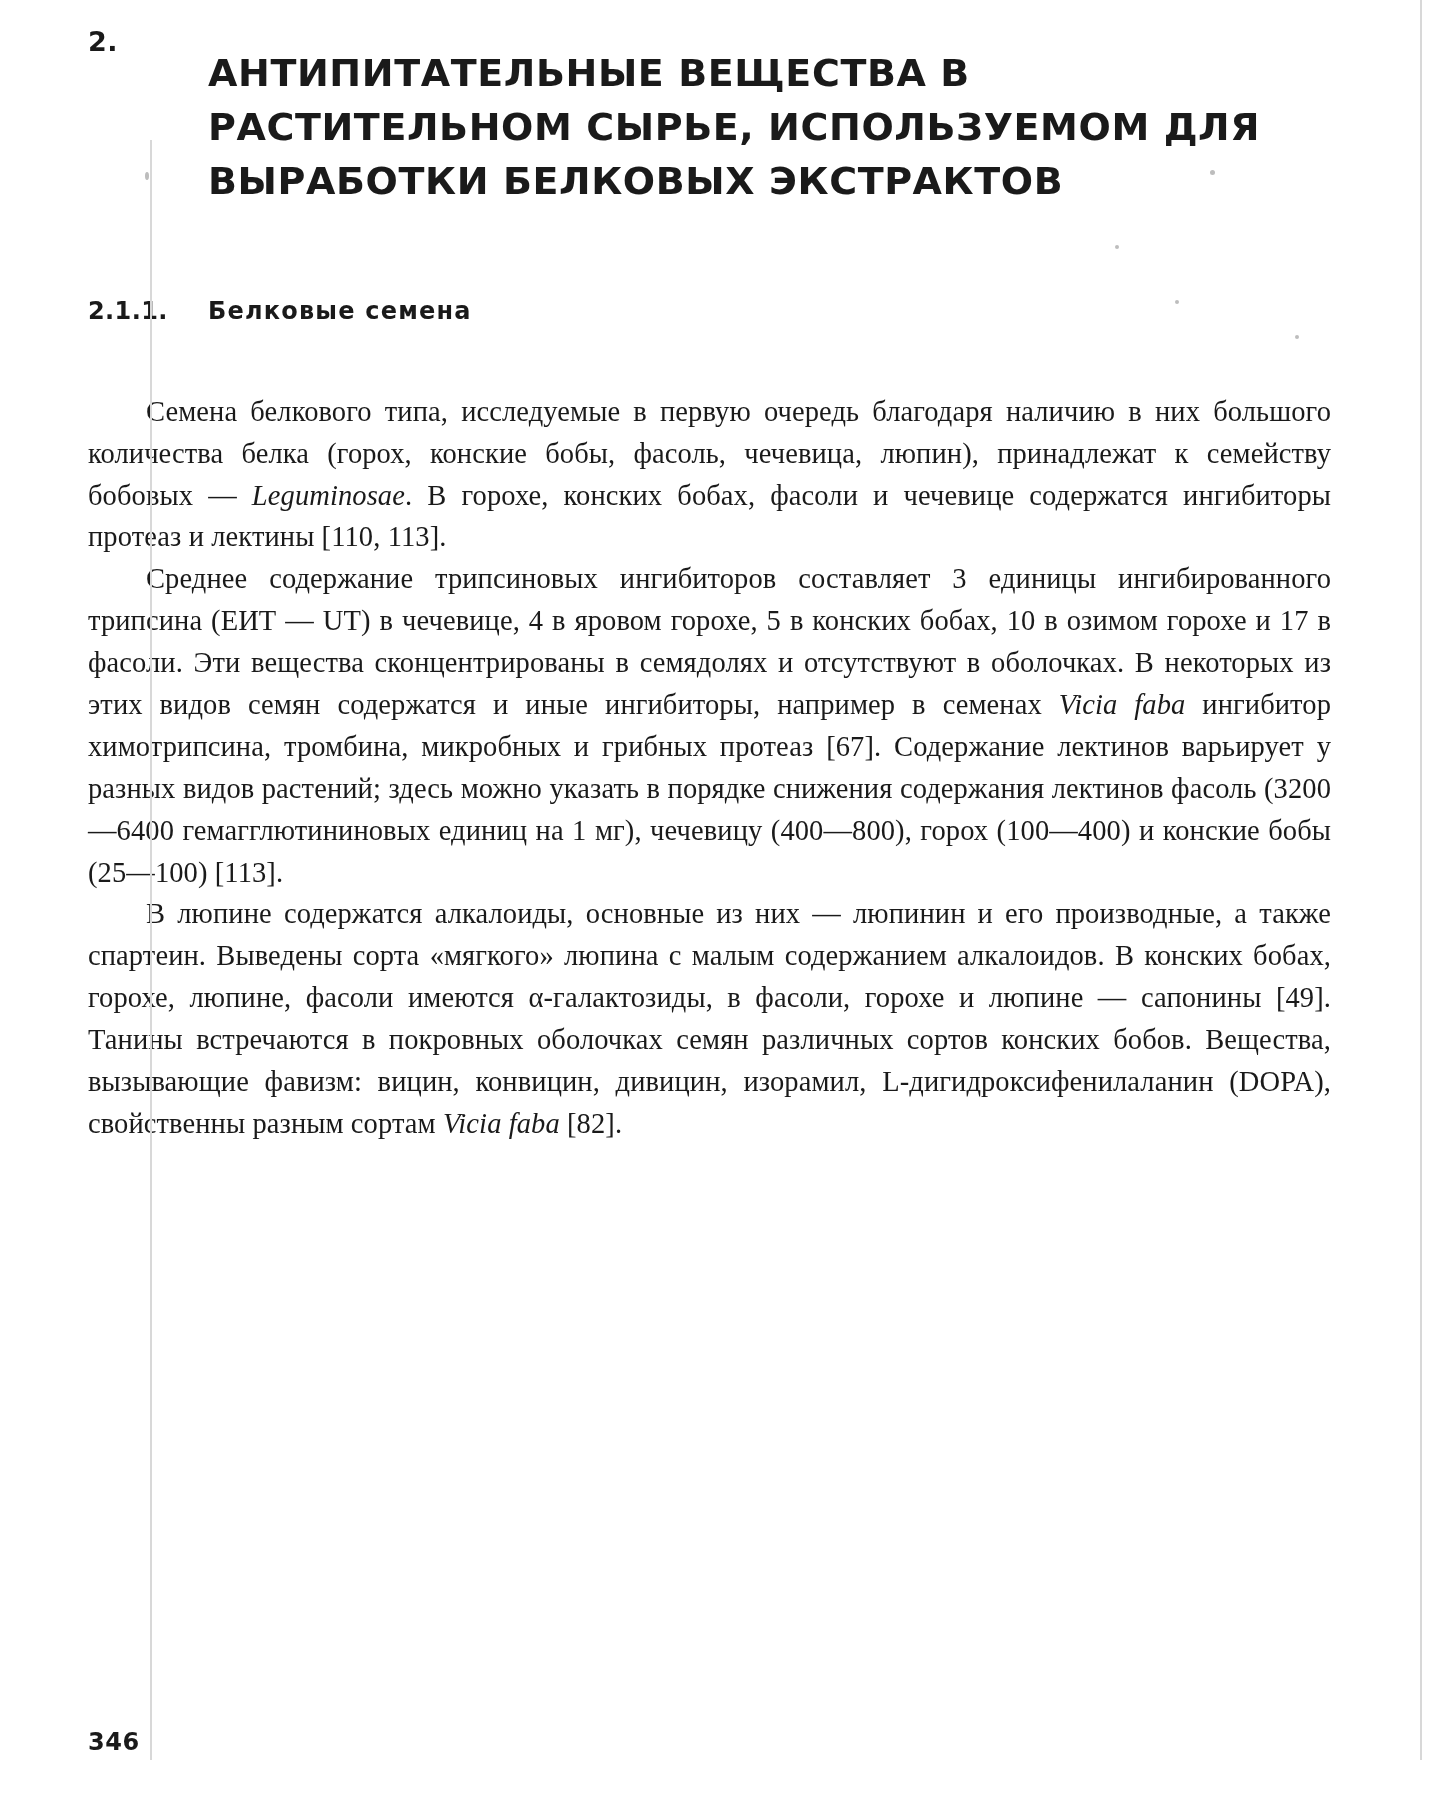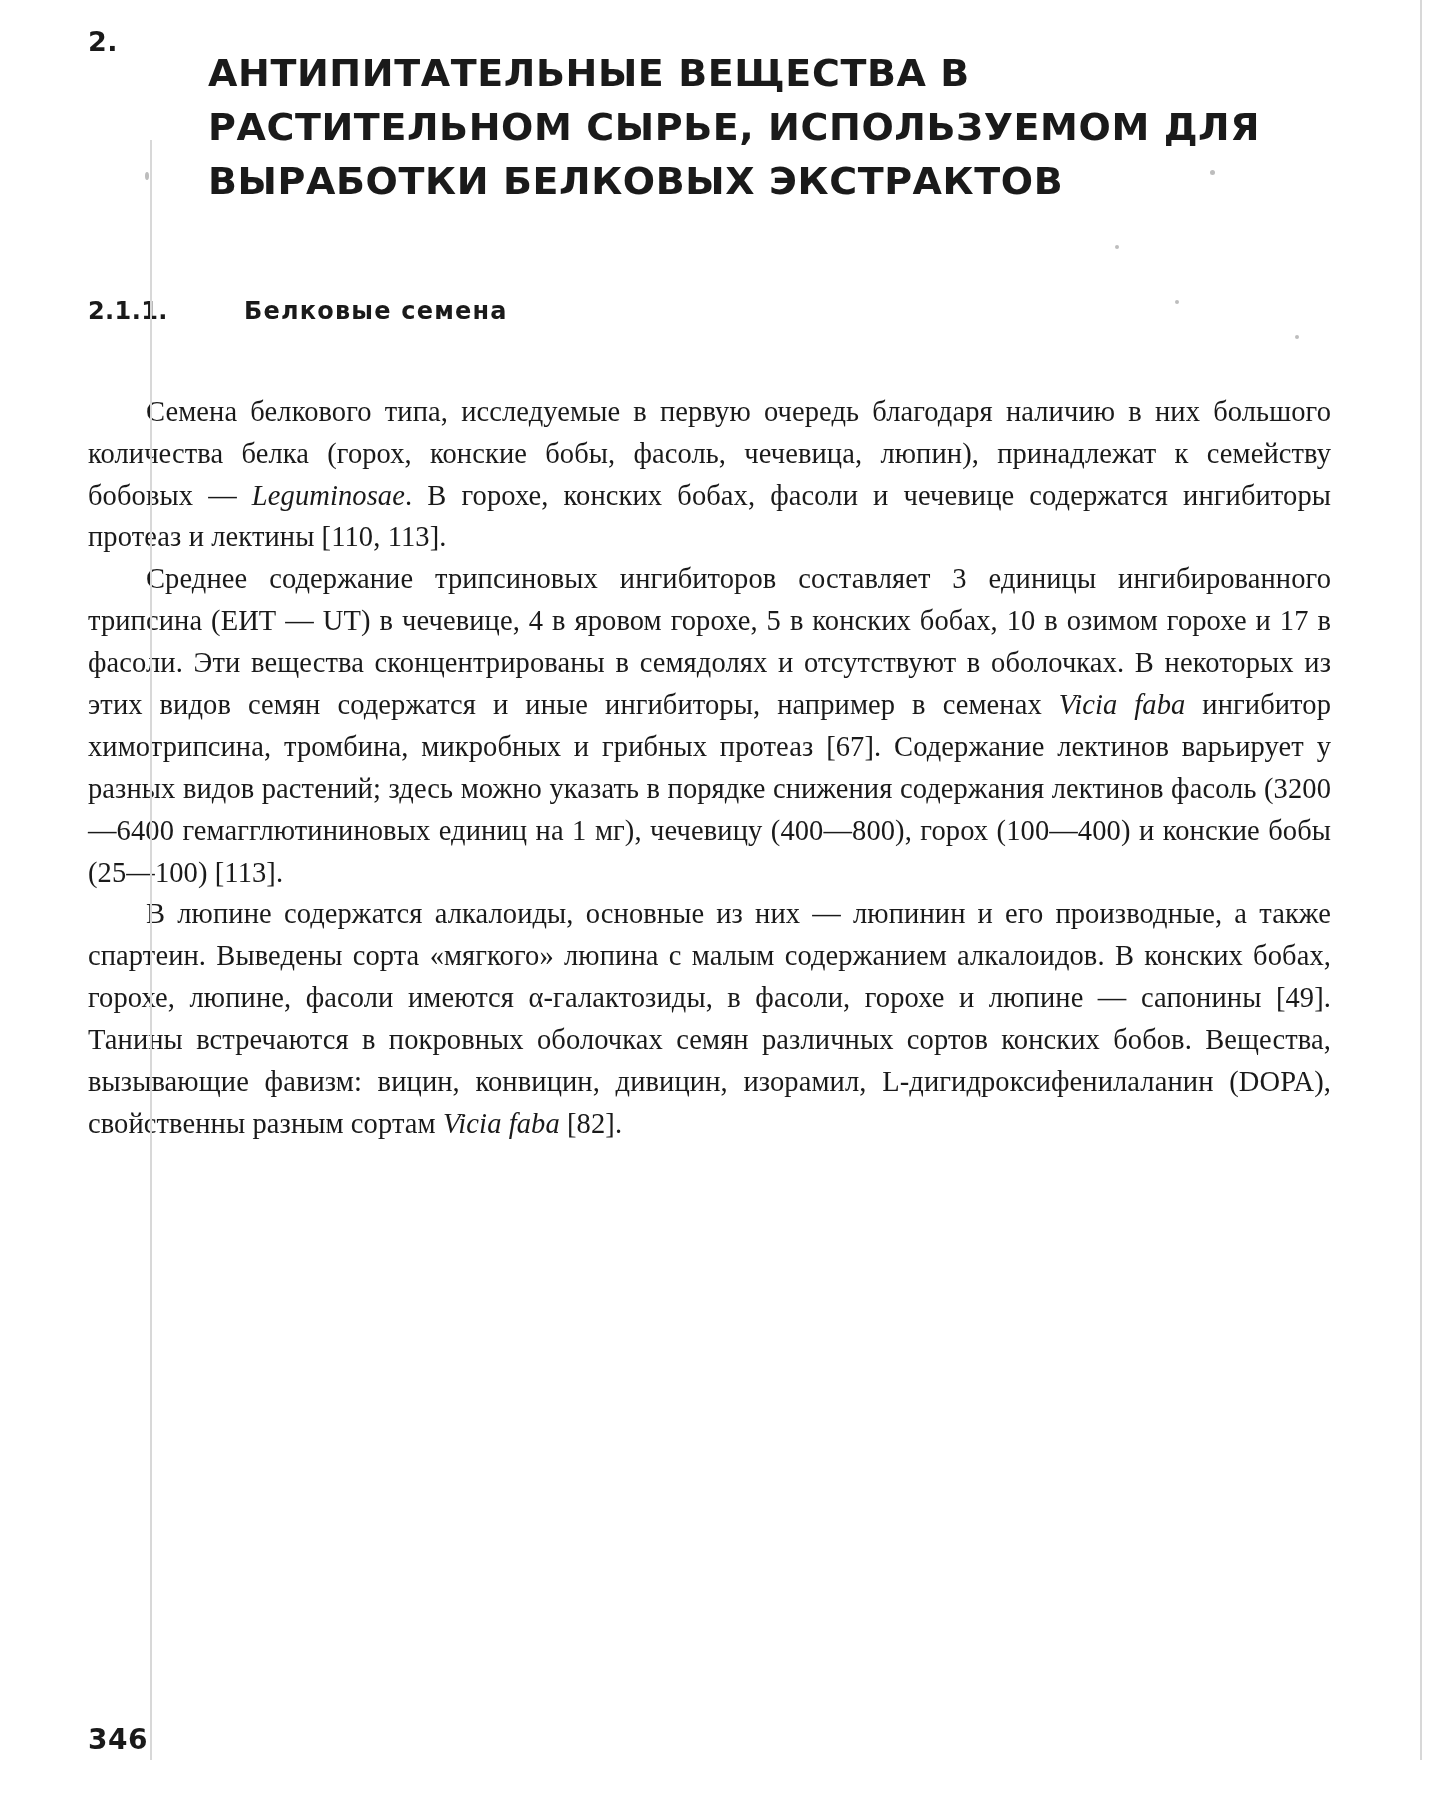--- a/index.html
+++ b/index.html
@@ -80,21 +80,20 @@
     font-size: 24px;
     width: 120px;
     flex: none;
     letter-spacing: 0.4px;
   }
   .subsection-title {
     font-family: "DejaVu Sans", sans-serif;
     font-weight: bold;
     font-size: 24px;
     letter-spacing: 1.2px;
-    margin-left: 36px;
   }
 
   
   .body-text {
     margin-top: 42px;
   }
   .body-text p {
     margin: 0;
     text-align: justify;
     text-justify: inter-word;
@@ -108,21 +107,21 @@
     margin-top: 0px;
   }
 
   
   .folio {
     position: absolute;
     left: 88px;
     bottom: 44px;
     font-family: "DejaVu Sans", sans-serif;
     font-weight: bold;
-    font-size: 28px;
+    font-size: 24px;
     letter-spacing: 0.5px;
     margin-top: 45px;
   }
 
   
   .edge-line {
     position: absolute;
     top: 0;
     bottom: 0;
     width: 2px;

